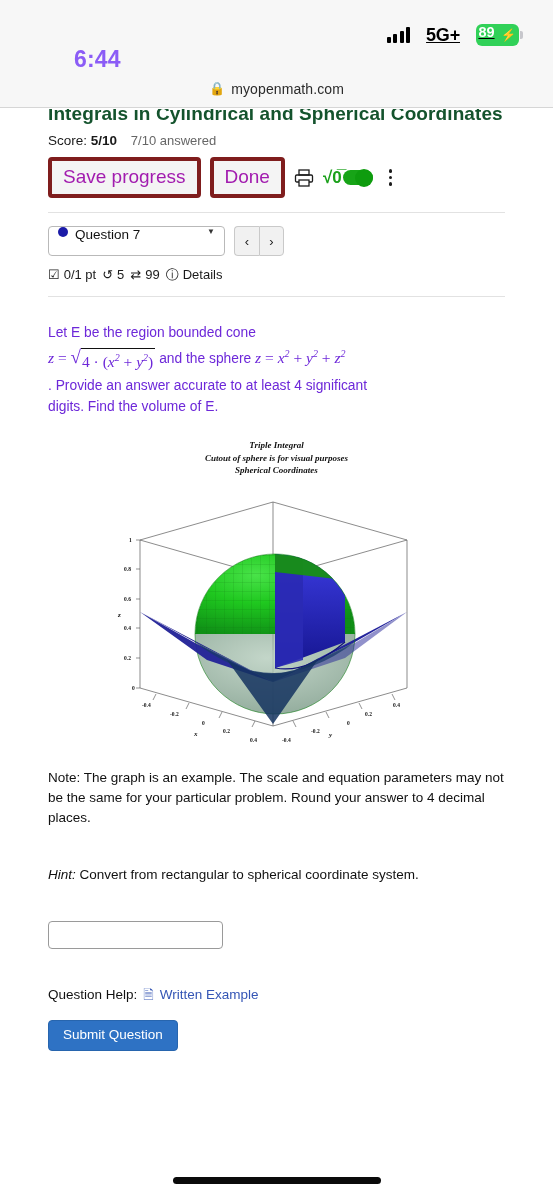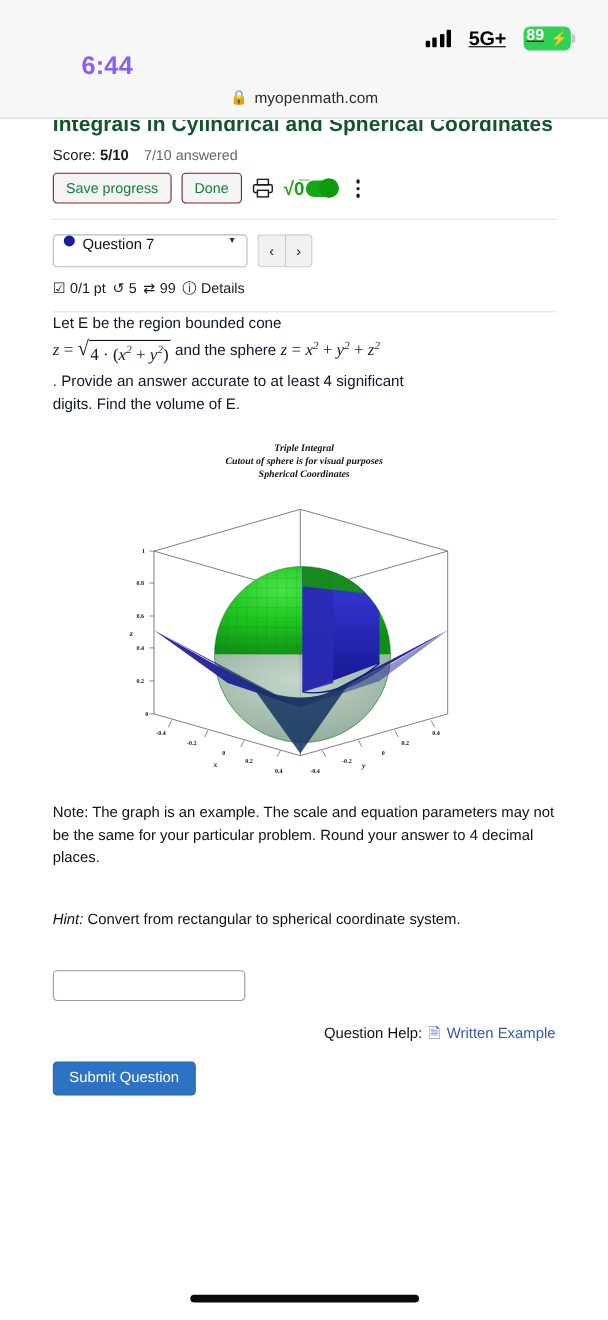--- a/index.html
+++ b/index.html
@@ -65,22 +65,22 @@
   .assign-title {
     font-size: 19px; font-weight: 700; color: #14532d; line-height: 1.22;
     margin-top: -7px; letter-spacing: .1px;
   }
   .score-line { margin-top: 8px; font-size: 13.5px; color: #1a1a1a; }
   .score-line b { font-weight: 700; }
   .score-line .answered { color: #666; margin-left: 10px; font-size: 13px; }
 
   .toolbar { display: flex; align-items: center; gap: 9px; margin-top: 9px; }
   .btn-light {
-    background: #f4f4f4; border: 1px solid #7f1d1d; border-radius: 4px;
-    font-size: 13px; color: #15803d; padding: 6px 11px; font-family: inherit;
+    background: #f4f4f4; border: 4px solid #7f1d1d; border-radius: 4px;
+    font-size: 19px; color: #a21caf; padding: 6px 11px; font-family: inherit;
     line-height: 1.1; cursor: pointer;
   }
   .icon-btn { background: none; border: none; cursor: pointer; display: flex; align-items: center; }
   .printer { width: 20px; height: 18px; }
   .sqrt-toggle { display: flex; align-items: center; gap: 1px; }
   .sqrt-mark { font-size: 17px; color: #1aa01a; font-weight: 600; line-height: 1; }
   .toggle-pill {
     width: 30px; height: 15px; border-radius: 8px; background: #17a417;
     position: relative; display: inline-block;
   }
@@ -110,21 +110,21 @@
   }
   .nav-arrow.prev { border-radius: 4px 0 0 4px; border-right: none; }
   .nav-arrow.next { border-radius: 0 4px 4px 0; }
 
   .metarow { display: flex; align-items: center; gap: 6px; margin-top: 11px; font-size: 13px; color: #1a1a1a; }
   .metarow .mi { display: flex; align-items: center; gap: 4px; }
   .mico { font-size: 13px; line-height: 1; color: #1a1a1a; }
   .details-link { color: #1a1a1a; }
 
   
-  .qtext { font-size: 13.8px; color: #0f172a; line-height: 1.5; }
+  .qtext { margin-top: 26px; font-size: 13.8px; color: #6d28d9; line-height: 1.5; }
   .mathline { font-family: "Liberation Serif", serif; font-size: 15.5px; margin: 2px 0; line-height: 1.55; }
   .mathline i { font-family: "Liberation Serif", serif; font-style: italic; }
   .radical { display: inline-flex; align-items: flex-start; }
   .radical .sign { font-size: 19px; line-height: .95; }
   .radical .under { border-top: 1px solid #111; padding: 1px 2px 0 1px; }
   .sup { font-size: 10px; vertical-align: super; font-style: italic; font-family: "Liberation Serif", serif; }
   .inline-txt { font-family: "Liberation Sans", sans-serif; font-size: 13.8px; font-style: normal; }
 
   
   .plotwrap { margin-top: 16px; width: 100%; display: flex; justify-content: center; }
@@ -138,21 +138,21 @@
   .note { margin-top: 14px; font-size: 13.5px; color: #111; line-height: 1.5; }
   .hint { margin-top: 36px; font-size: 13.5px; color: #111; line-height: 1.5; }
   .hint em { font-style: italic; }
 
   .answer-box {
     margin-top: 36px; width: 175px; height: 28px;
     border: 1px solid #9a9a9a; border-radius: 4px; background: #fff;
     font-size: 13px; padding: 0 8px; font-family: inherit; color: #111;
   }
 
-  .qhelp { margin-top: 22px; font-size: 13.5px; color: #111; display: flex; align-items: center; gap: 6px; justify-content: flex-end; }
+  .qhelp { margin-top: 38px; font-size: 13.5px; color: #111; display: flex; align-items: center; gap: 6px; }
   .doc-icon { font-size: 13px; color: #3b5bb5; line-height: 1; }
   .help-link { color: #3455b5; text-decoration: none; }
 
   .submit-btn {
     margin-top: 18px; background: #2e72c4; border: 1px solid #2765ae;
     color: #fff; font-size: 13.5px; padding: 7px 14px; border-radius: 4px;
     font-family: inherit; cursor: pointer; line-height: 1.1;
   }
 
   

